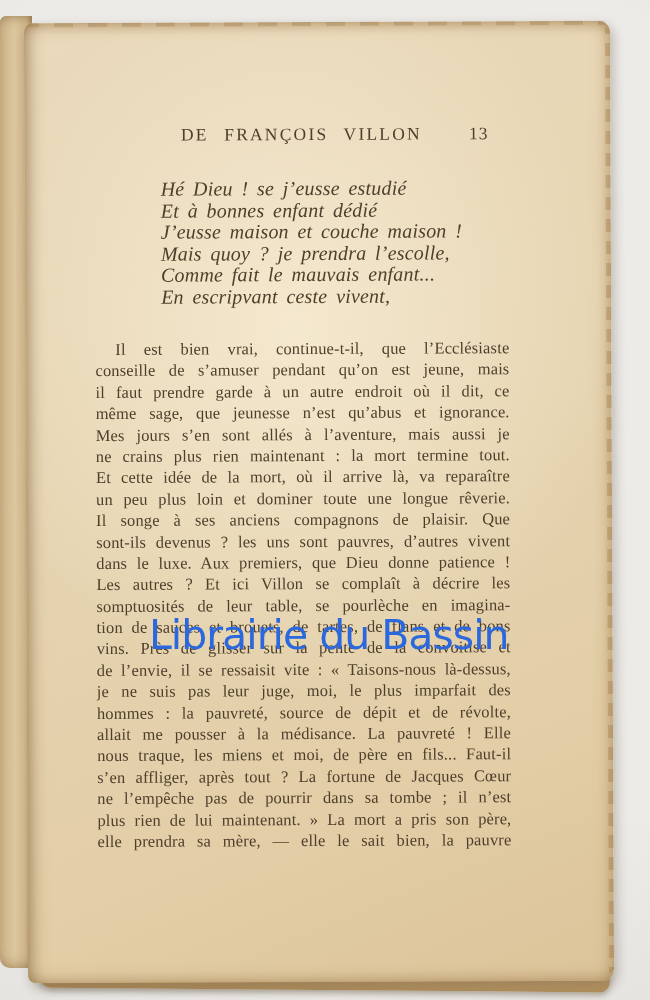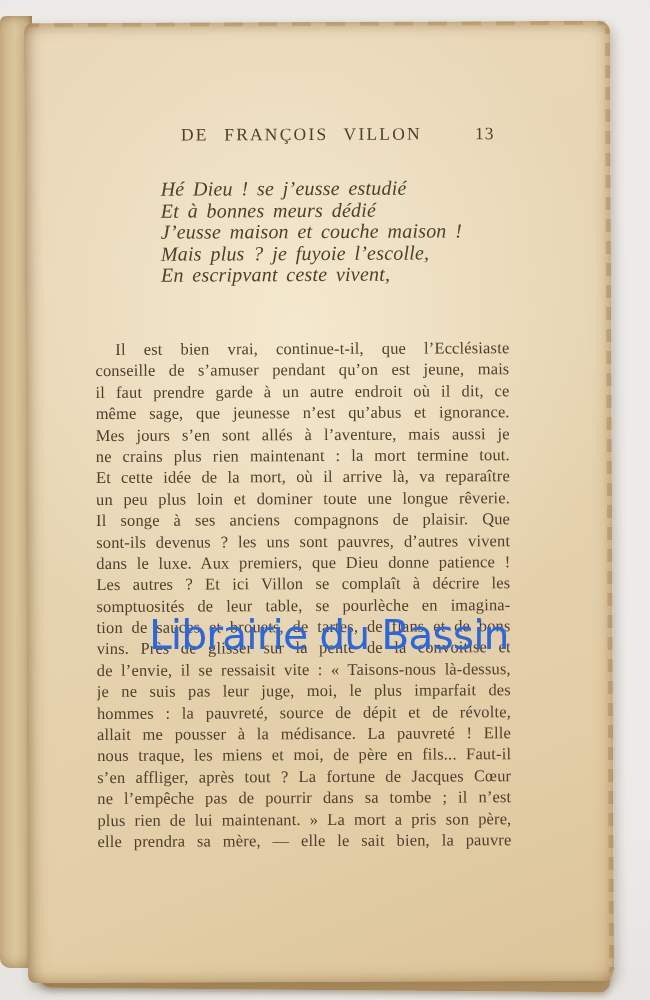--- a/index.html
+++ b/index.html
@@ -57,21 +57,21 @@
       rgba(166,126,70,.35) 0 11px, rgba(216,188,140,.10) 11px 26px, rgba(150,110,58,.28) 26px 34px);
     border-radius:7px 10px 0 0;
   }
 
   .ink{color:#4e3f2c;}
 
   .header{position:absolute;top:102px;left:70px;width:414px;height:22px;}
   .header .title{
     display:block;text-align:center;font-size:17.5px;letter-spacing:2.2px;word-spacing:9px;
   }
-  .header .pagenum{position:absolute;right:14px;top:0;font-size:17.5px;letter-spacing:1px;}
+  .header .pagenum{position:absolute;right:20px;top:0;font-size:17.5px;letter-spacing:1px;}
 
   .poem{position:absolute;top:156px;left:136px;width:300px;}
   .poem .pline{
     font-style:italic;font-size:20px;line-height:21.6px;word-spacing:3.5px;letter-spacing:.2px;
     white-space:nowrap;
   }
 
   .prose{position:absolute;top:316px;left:70px;width:414px;}
   .prose .line{
     font-size:16.5px;line-height:21.4px;height:21.4px;letter-spacing:.15px;
@@ -95,23 +95,24 @@
 
   <div class="page">
 
     <div class="header ink">
       <span class="title">DE FRANÇOIS VILLON</span>
       <span class="pagenum">13</span>
     </div>
 
     <div class="poem ink">
       <div class="pline">Hé Dieu ! se j’eusse estudié</div>
-      <div class="pline">Et à bonnes meurs dédié</div>
+      <div class="pline">Et à bonnes enfant dédié</div>
       <div class="pline">J’eusse maison et couche maison !</div>
-      <div class="pline">Mais plus ? je fuyoie l’escolle,</div>
+      <div class="pline">Mais quoy ? je prendra l’escolle,</div>
+      <div class="pline">Comme fait le mauvais enfant...</div>
       <div class="pline">En escripvant ceste vivent,</div>
     </div>
 
     <div class="prose ink">
       <div class="line indent">Il est bien vrai, continue-t-il, que l’Ecclésiaste</div>
       <div class="line">conseille de s’amuser pendant qu’on est jeune, mais</div>
       <div class="line">il faut prendre garde à un autre endroit où il dit, ce</div>
       <div class="line">même sage, que jeunesse n’est qu’abus et ignorance.</div>
       <div class="line">Mes jours s’en sont allés à l’aventure, mais aussi je</div>
       <div class="line">ne crains plus rien maintenant : la mort termine tout.</div>

